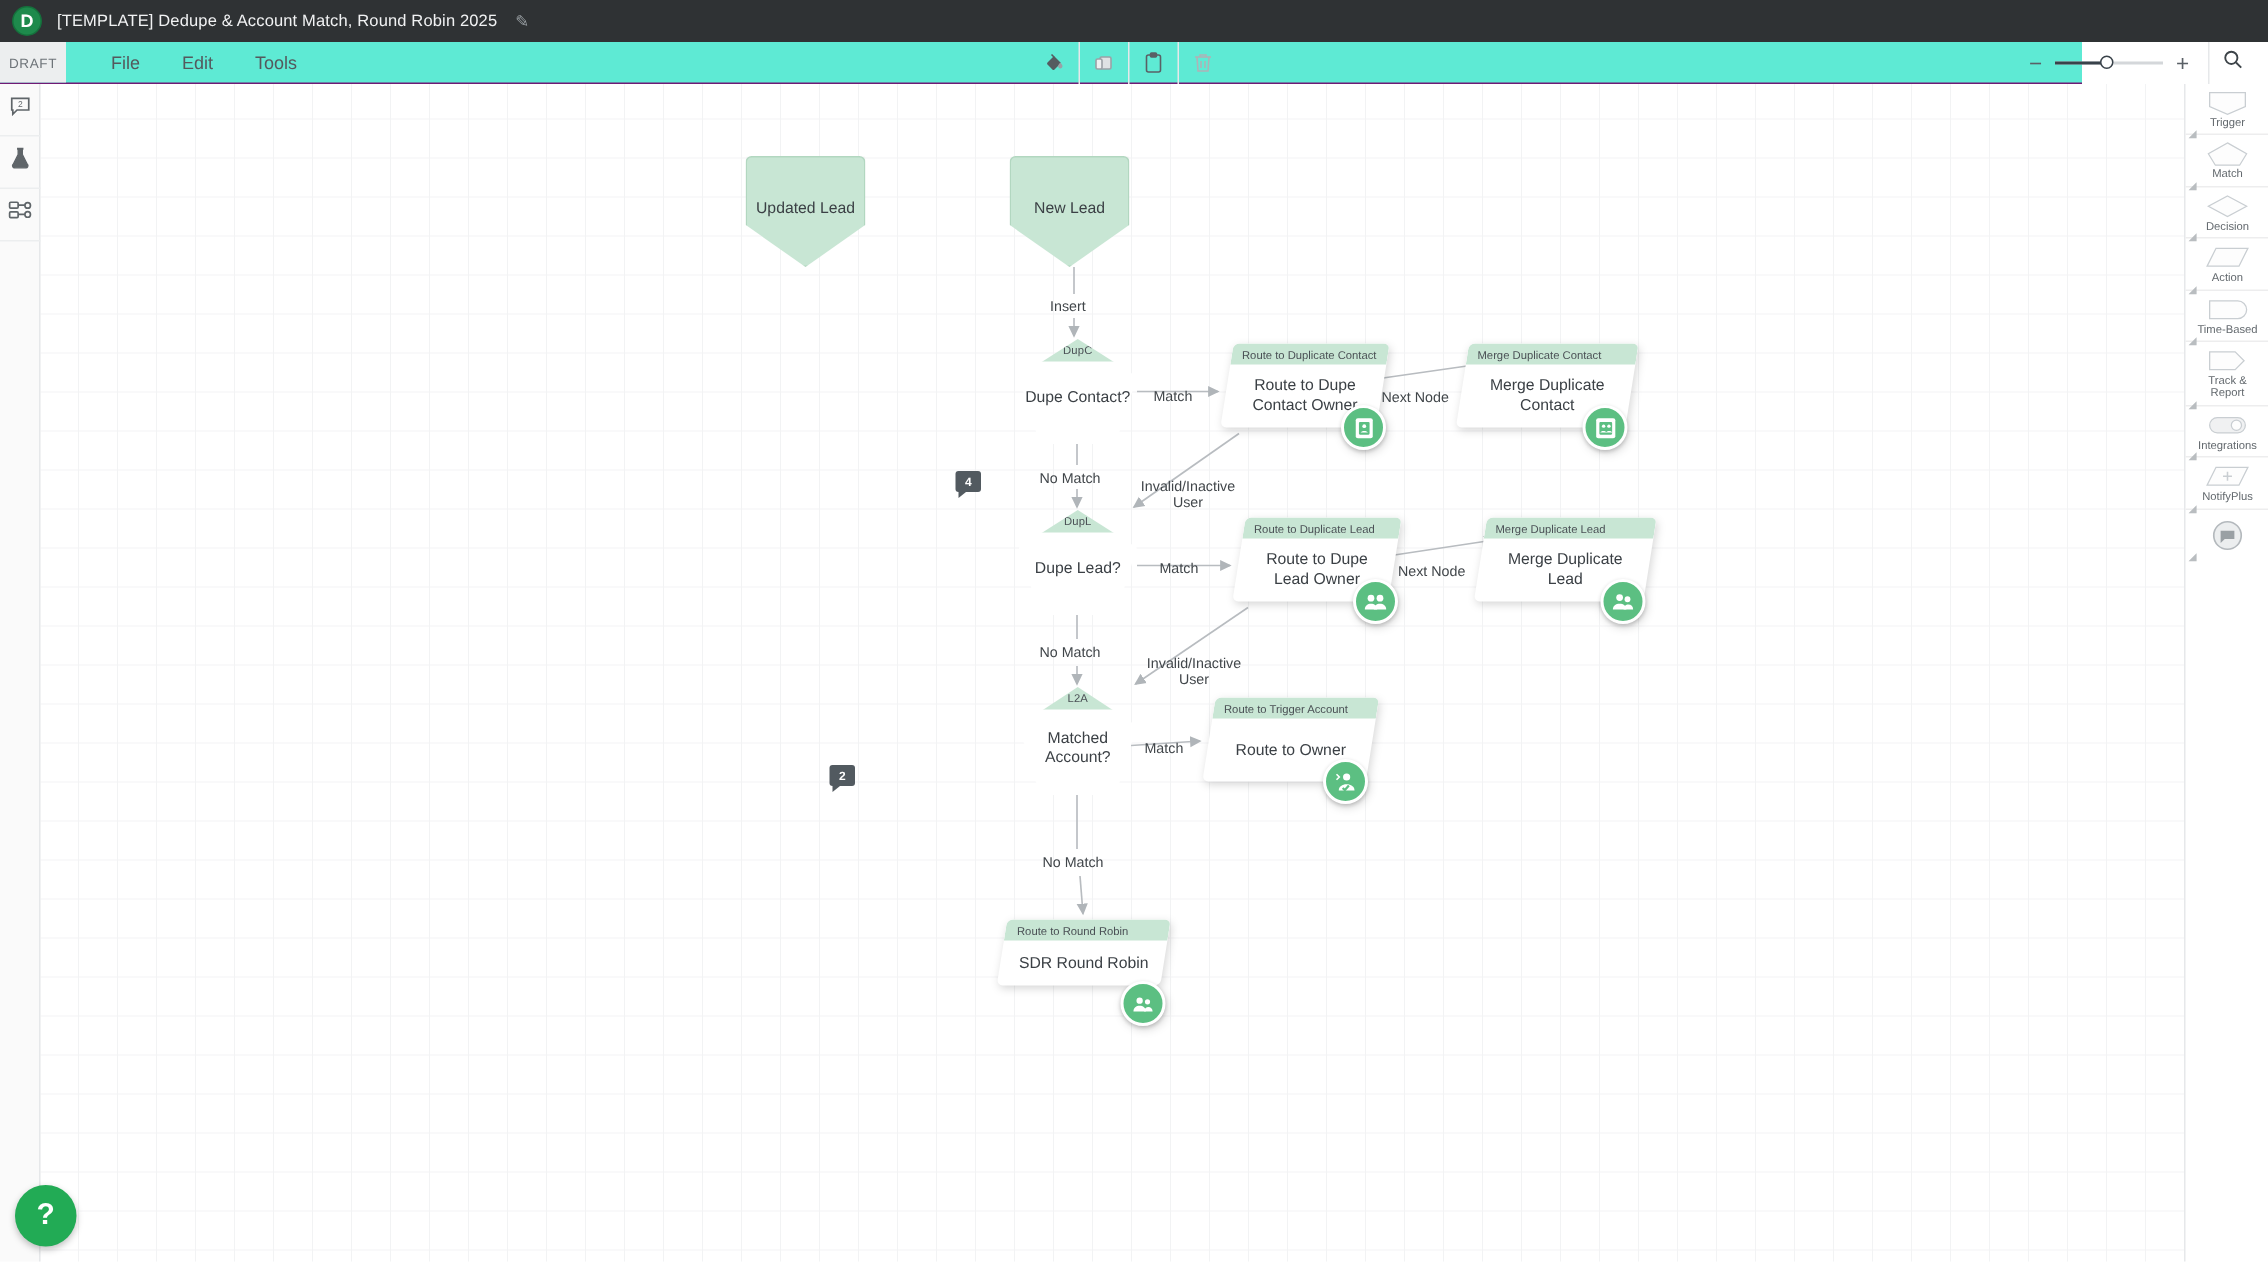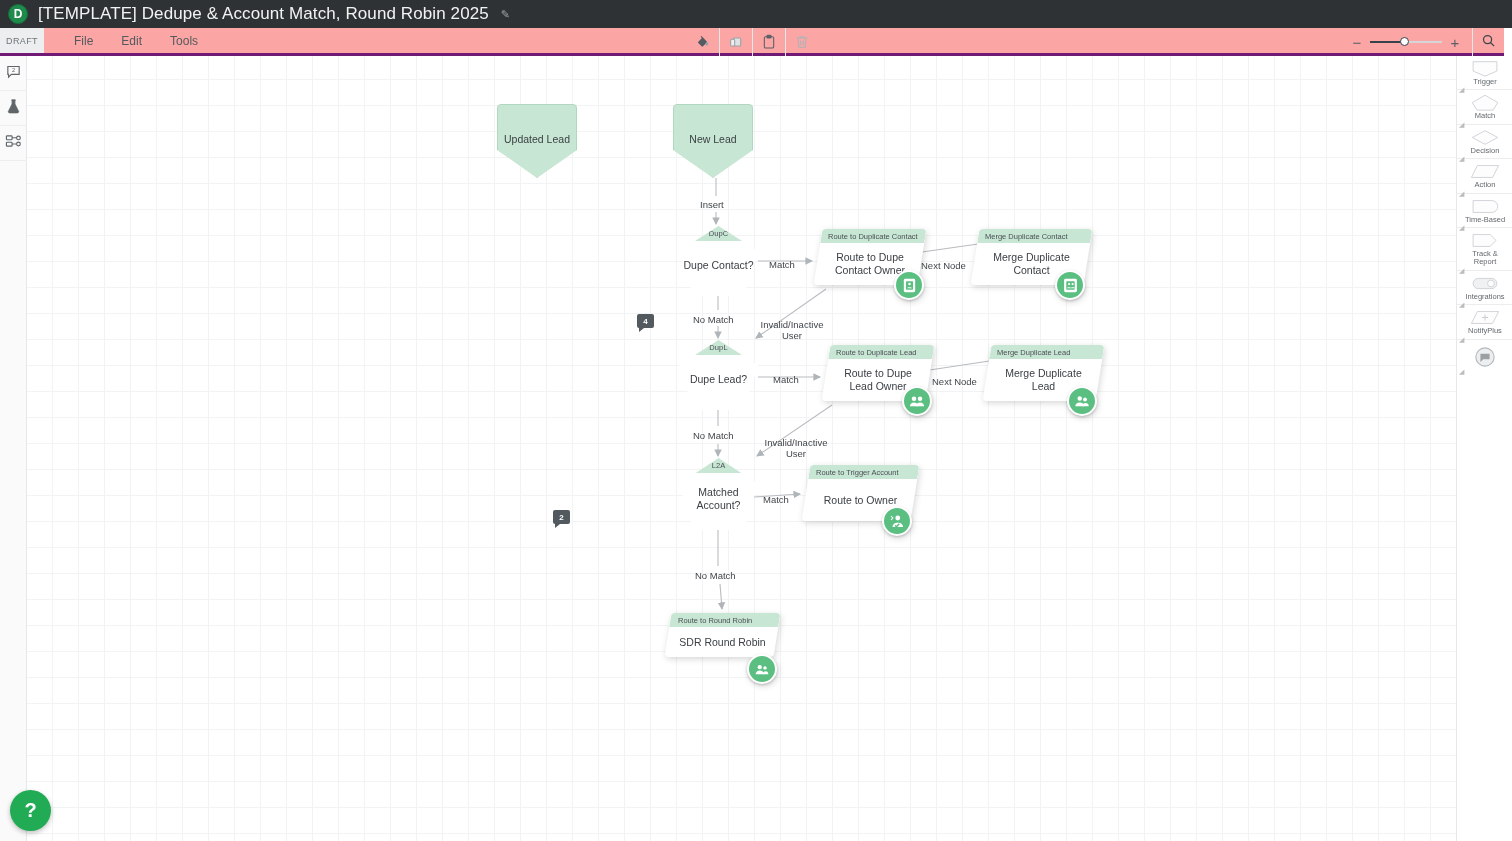--- a/index.html
+++ b/index.html
@@ -16,28 +16,28 @@
     background: #2f3234; display: flex; align-items: center; gap: 10px;
     padding-left: 8px;
   }
   #logo {
     width: 20px; height: 20px; border-radius: 50%;
     background: #1e8a4c; display: flex; align-items: center; justify-content: center;
     color: #fff; font-size: 12px; font-weight: bold; flex: 0 0 auto;
     border: 1px solid #15703c;
   }
   #doc-title {
-    color: #f1f2f3; font-size: 17px; letter-spacing: .1px; white-space: nowrap;
+    color: #f1f2f3; font-size: 11px; letter-spacing: .1px; white-space: nowrap;
   }
   #title-edit-icon { color: #9aa0a4; font-size: 11px; margin-left: 2px; }
 
   
   #menubar {
-    position: absolute; left: 0; top: 28px; width: 1504px; height: 28px;
-    background: #fca5a5; border-bottom: 3px solid #701a75;
+    position: absolute; left: 0; top: 28px; width: 1388px; height: 28px;
+    background: #5eead4; border-bottom: 1px solid #701a75;
     display: flex; align-items: stretch;
   }
   #draft-badge {
     width: 44px; background: #eceeef; color: #6e7479; font-size: 9px;
     letter-spacing: .4px; display: flex; align-items: center; justify-content: center;
   }
   .menu-item {
     padding: 0 14px; display: flex; align-items: center;
     font-size: 12px; color: #54595d;
   }

